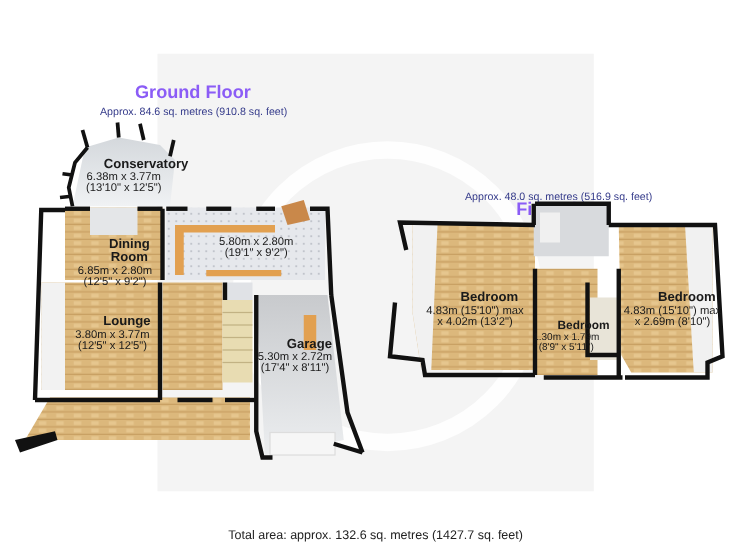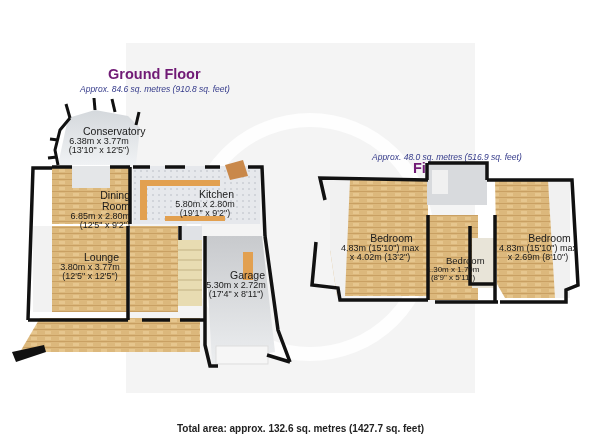--- a/index.html
+++ b/index.html
@@ -1,25 +1,25 @@
 <!DOCTYPE html>
 <html><head>
 <meta charset="utf-8">
 <style>
   html,body{margin:0;padding:0;background:#ffffff;}
   body{width:601px;height:437px;position:relative;overflow:hidden;font-family:"Liberation Sans",sans-serif;}
   .watermark{position:absolute;left:126px;top:43px;width:349px;height:350px;background:#f4f4f4;}
   .wm-circle{position:absolute;border:14px solid #ffffff;border-radius:50%;opacity:.85;}
-  .floor-title{position:absolute;color:#701a75;font-weight:bold;font-size:14.5px;white-space:nowrap;}
-  .floor-sub{position:absolute;color:#343a8a;font-size:8.5px;white-space:nowrap;font-style:italic;}
+  .floor-title{position:absolute;color:#8b5cf6;font-weight:bold;font-size:14.5px;white-space:nowrap;}
+  .floor-sub{position:absolute;color:#343a8a;font-size:8.5px;white-space:nowrap;}
   svg{position:absolute;left:0;top:0;}
   .lbl{position:absolute;text-align:center;color:#1a1a1a;white-space:nowrap;line-height:1.05;}
-  .lbl .n{font-weight:normal;font-size:10.5px;display:block;margin-left:23px;}
+  .lbl .n{font-weight:bold;font-size:10.5px;display:block;margin-left:23px;}
   .lbl .d{font-size:9px;display:block;}
-  .total{position:absolute;left:0;top:423px;width:601px;text-align:center;font-size:10px;color:#222;font-weight:bold;}
+  .total{position:absolute;left:0;top:423px;width:601px;text-align:center;font-size:10px;color:#222;}
 </style>
 </head>
 <body>
 
 <div class="watermark">
   <div class="wm-circle" style="left:60px;top:70px;width:220px;height:220px;"></div>
 </div>
 
 <div class="floor-title" style="left:108px;top:66px;">Ground Floor</div>
 <div class="floor-sub" style="left:80px;top:84px;">Approx. 84.6 sq. metres (910.8 sq. feet)</div>
@@ -140,29 +140,28 @@
     </g>
   </g>
 </svg>
 
 <div class="lbl" style="left:60px;top:126px;width:78px;">
   <span class="n">Conservatory</span>
   <span class="d">6.38m x 3.77m</span>
   <span class="d">(13'10" x 12'5")</span>
 </div>
 
-<div class="lbl" style="left:54px;top:190px;width:76px;text-align:right;">
+<div class="lbl" style="left:54px;top:190px;width:76px;">
   <span class="n">Dining</span>
   <span class="n">Room</span>
   <span class="d">6.85m x 2.80m</span>
   <span class="d">(12'5" x 9'2")</span>
 </div>
 
 <div class="lbl" style="left:150px;top:189px;width:110px;">
-  <span class="n">Kitchen</span>
   <span class="d">5.80m x 2.80m</span>
   <span class="d">(19'1" x 9'2")</span>
 </div>
 
 <div class="lbl" style="left:50px;top:252px;width:80px;">
   <span class="n">Lounge</span>
   <span class="d">3.80m x 3.77m</span>
   <span class="d">(12'5" x 12'5")</span>
 </div>
 

